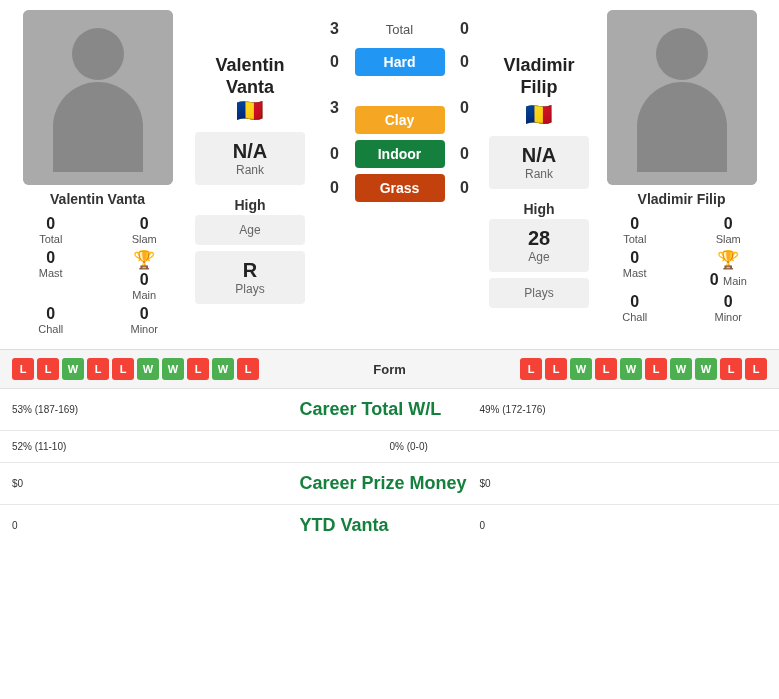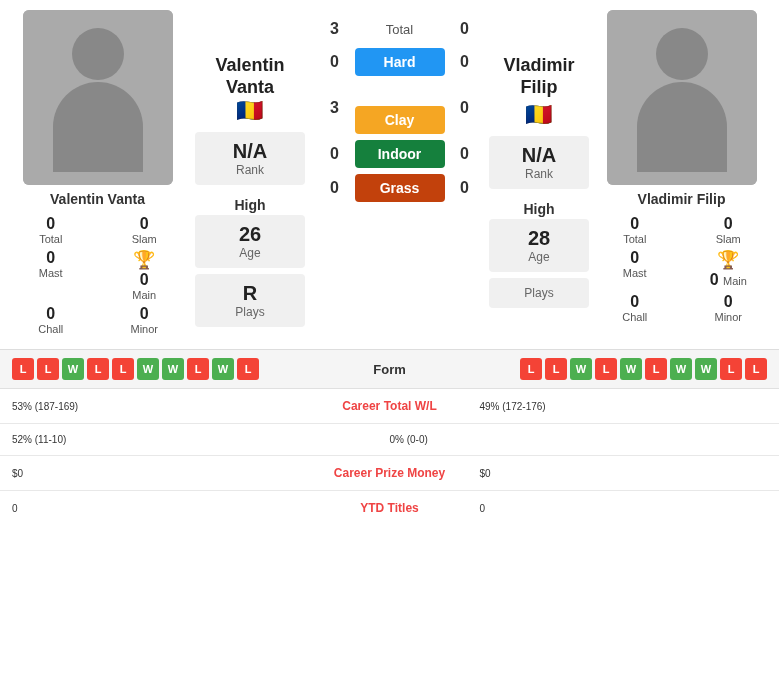--- a/index.html
+++ b/index.html
@@ -268,24 +268,24 @@
     }
     .stat-row:last-child { border-bottom: none; }
     .stat-row-value {
       flex: 1;
       text-align: left;
       font-size: 10px;
       color: #333;
     }
     .stat-row-label {
       width: 180px;
-      text-align: center;
-      font-size: 12px;
-      font-weight: 700;
-      color: #ef4444;
+      text-align: left;
+      font-size: 18px;
+      font-weight: 700;
+      color: #15803d;
       flex-shrink: 0;
     }
 
     
     .name-title {
       font-size: 18px;
       font-weight: 700;
       text-align: center;
       line-height: 1.2;
       margin-bottom: 0;
@@ -343,21 +343,20 @@
         <span>Valentin</span><br>
         <span>Vanta</span>
       </div>
       <div style="font-size:22px;margin-bottom:8px;">🇷🇴</div>
       <div class="mid-stat-block">
         <div class="mid-stat-value">N/A</div>
         <div class="mid-stat-label">Rank</div>
       </div>
       <div class="mid-stat-text">High</div>
       <div class="mid-stat-block">
-        <div class="mid-stat-value">26</div>
         <div class="mid-stat-label">Age</div>
       </div>
       <div class="mid-stat-block">
         <div class="mid-stat-value">R</div>
         <div class="mid-stat-label">Plays</div>
       </div>
     </div>
 
     <div class="center-section">
 
@@ -490,19 +489,19 @@
     <span class="stat-row-value">52% (11-10)</span>
     <span class="stat-row-value">0% (0-0)</span>
   </div>
         <div class="stat-row">
     <span class="stat-row-value">$0</span>
     <span class="stat-row-label"><strong>Career Prize Money</strong></span>
     <span class="stat-row-value">$0</span>
   </div>
         <div class="stat-row">
     <span class="stat-row-value">0</span>
-    <span class="stat-row-label"><strong>YTD Titles</strong></span>
+    <span class="stat-row-label"><strong>YTD Vanta</strong></span>
     <span class="stat-row-value">0</span>
   </div>
       </div>
   </div>
 
 </div>
 
 </body></html>

